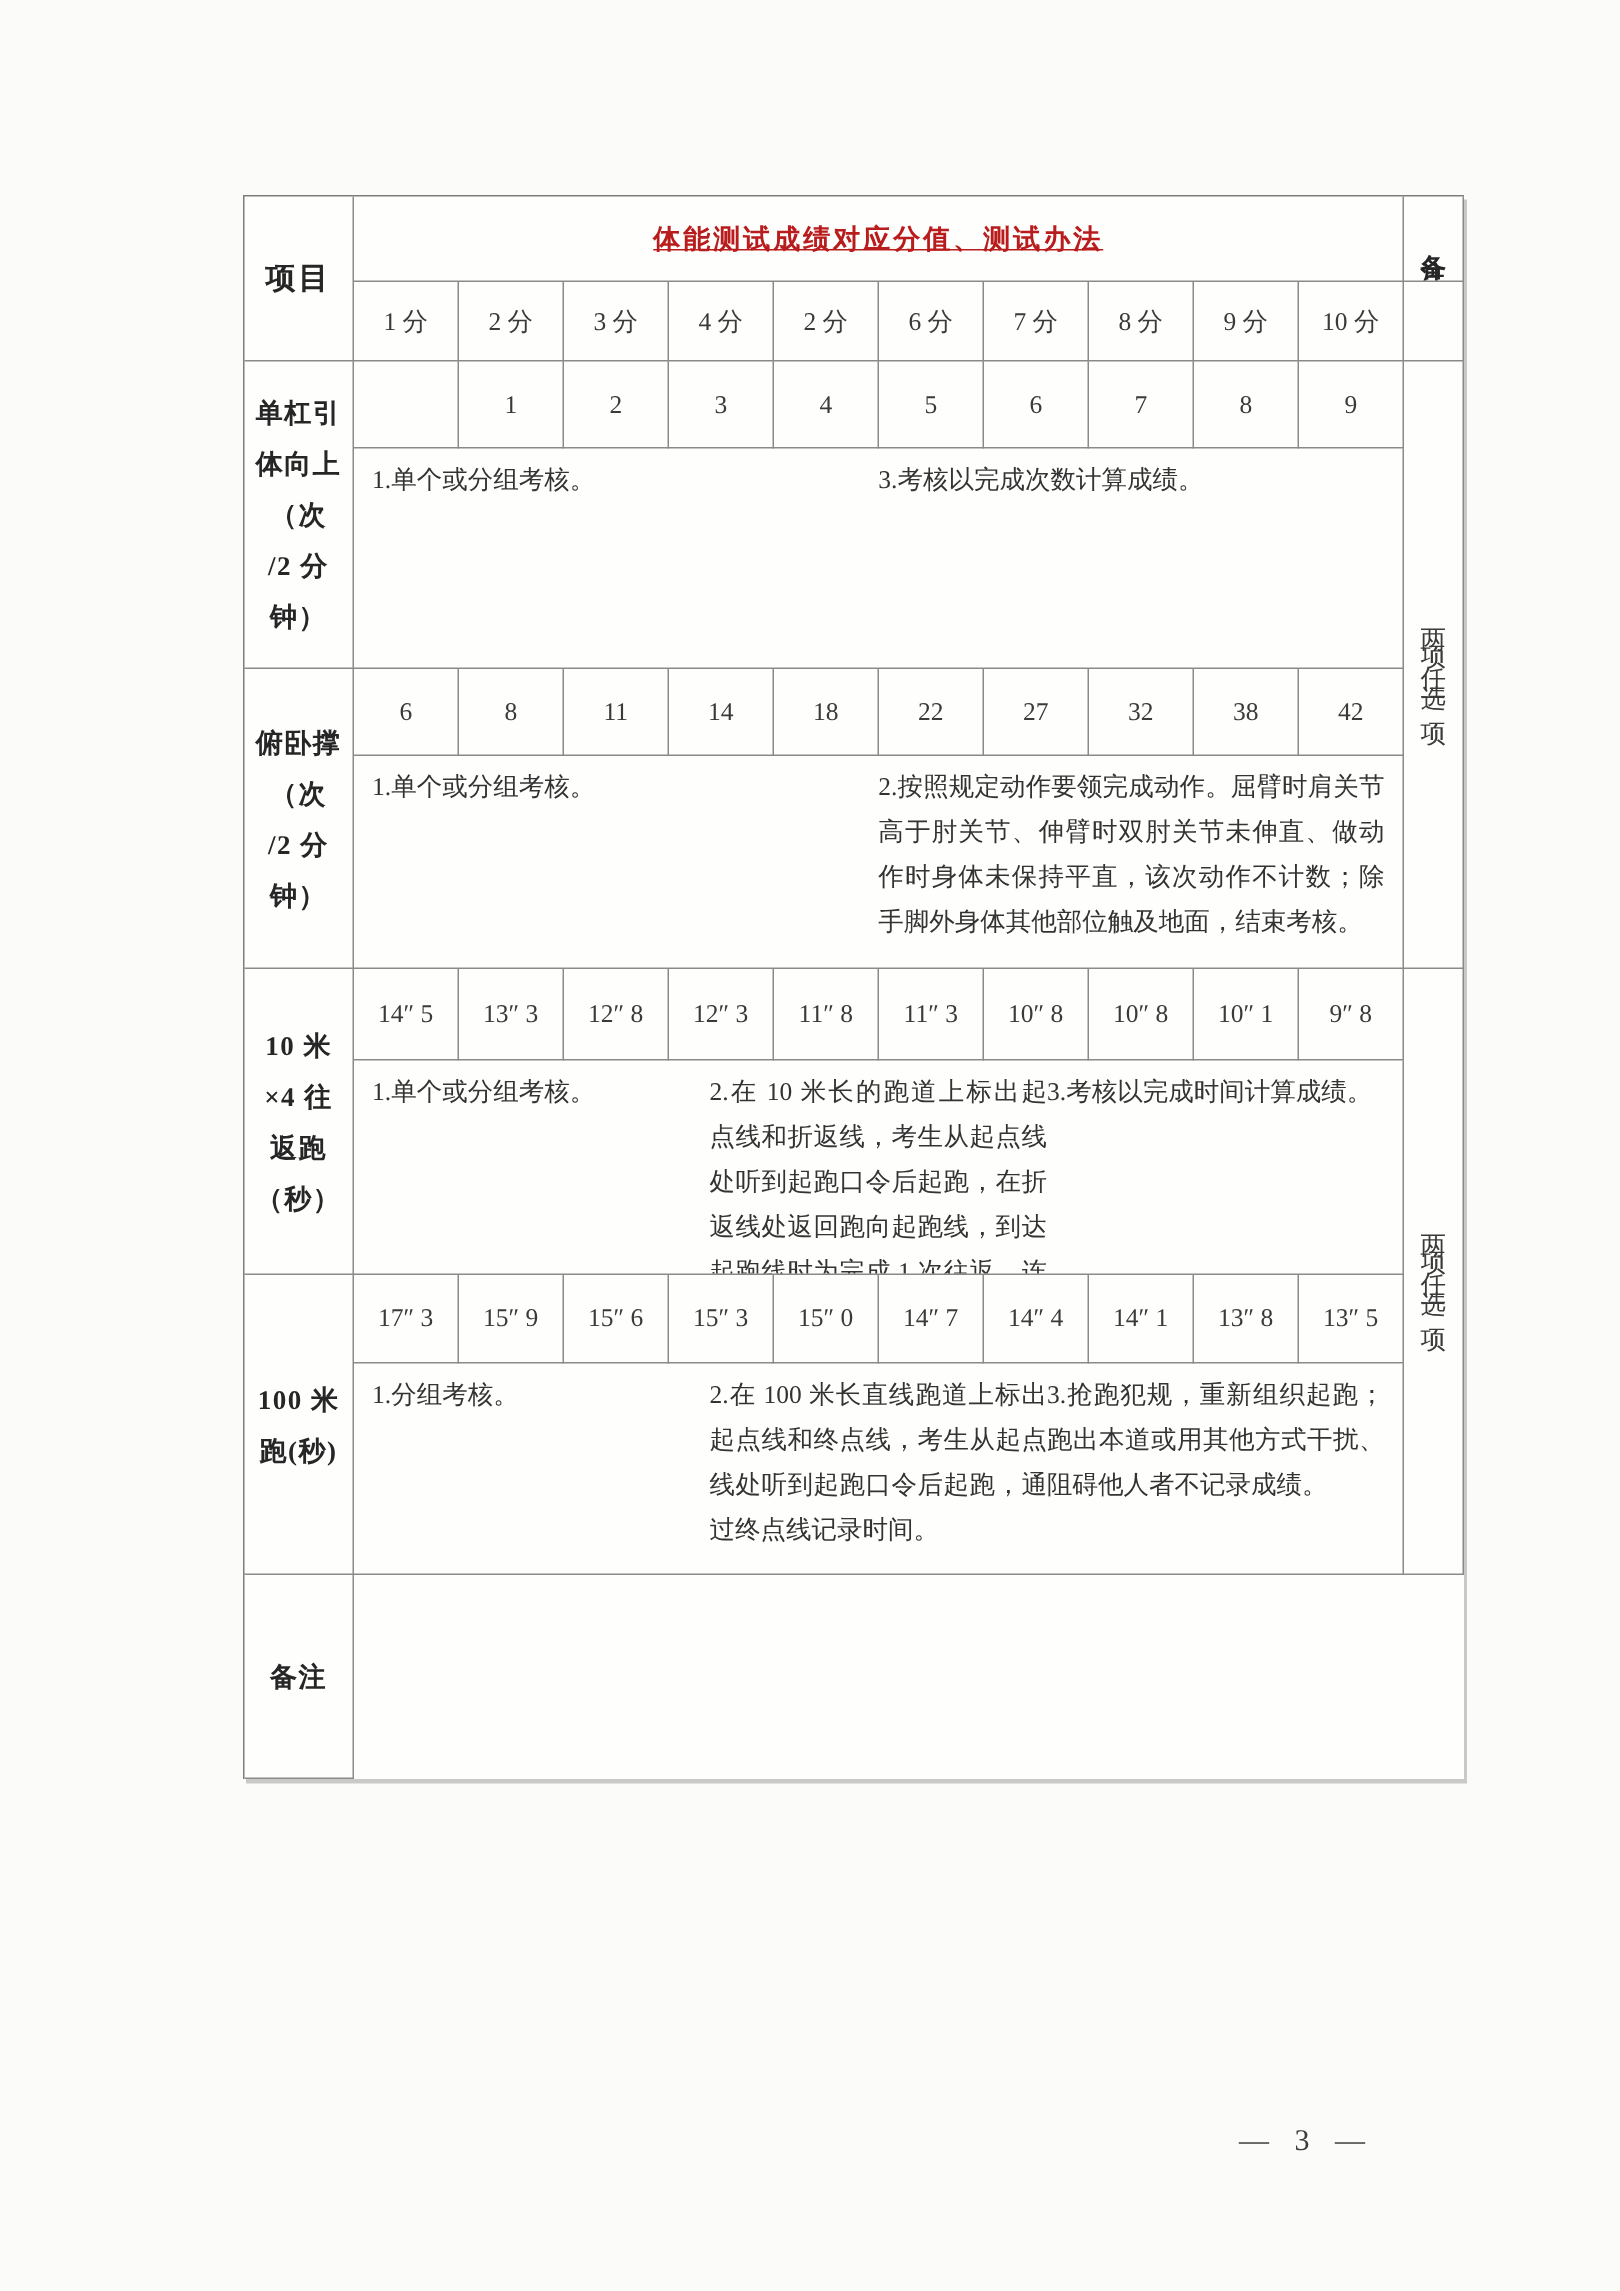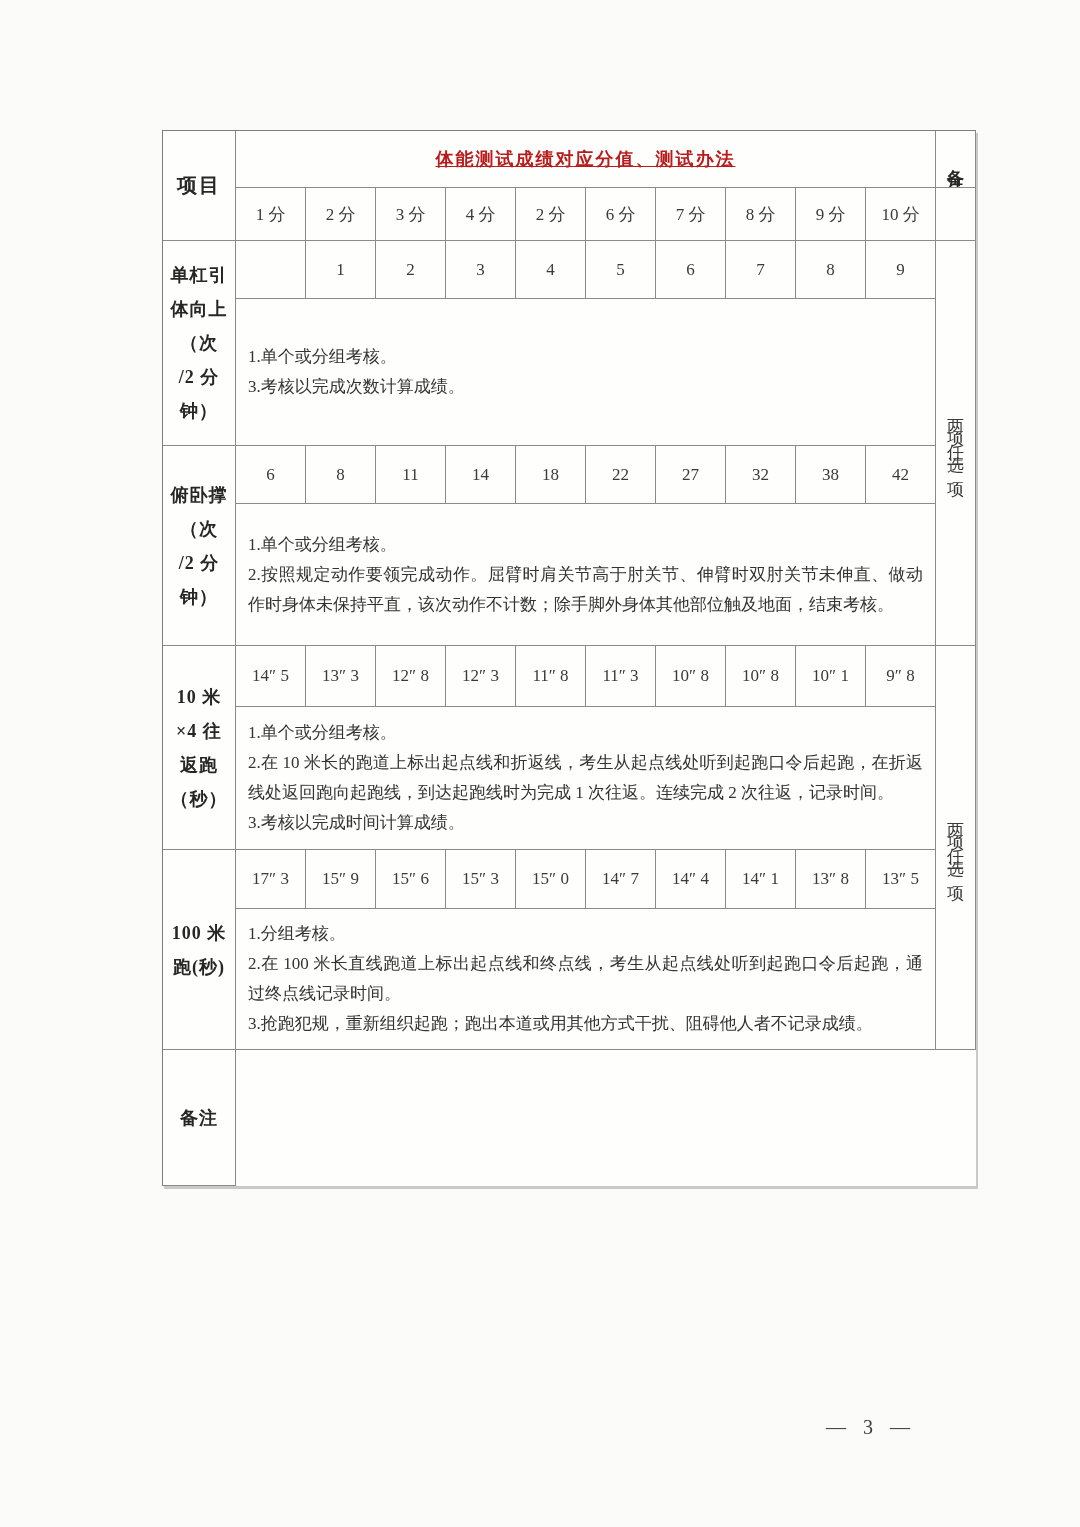--- a/index.html
+++ b/index.html
@@ -36,21 +36,21 @@
   }
   .proj-hd{font-weight:bold;font-size:20px;letter-spacing:2px;color:#262626;}
   .score{font-size:17px;color:#3a3a3a;}
   .rowlabel{
     font-weight:bold;font-size:18px;color:#262626;
     white-space:pre-line;text-align:center;line-height:34px;
     letter-spacing:1px;
   }
   .val{font-size:17px;color:#3a3a3a;}
   .notes{
-    flex-direction:column;align-items:stretch;justify-content:center;
+    flex-direction:row;align-items:stretch;justify-content:center;
     padding:6px 12px;line-height:30px;
     font-size:17px;color:#333;text-align:justify;
   }
   .notes div{width:100%;}
   .vertical{
     font-size:17px;color:#3a3a3a;
   }
   .vertical span{
     writing-mode:vertical-rl;
     letter-spacing:0.75em;

